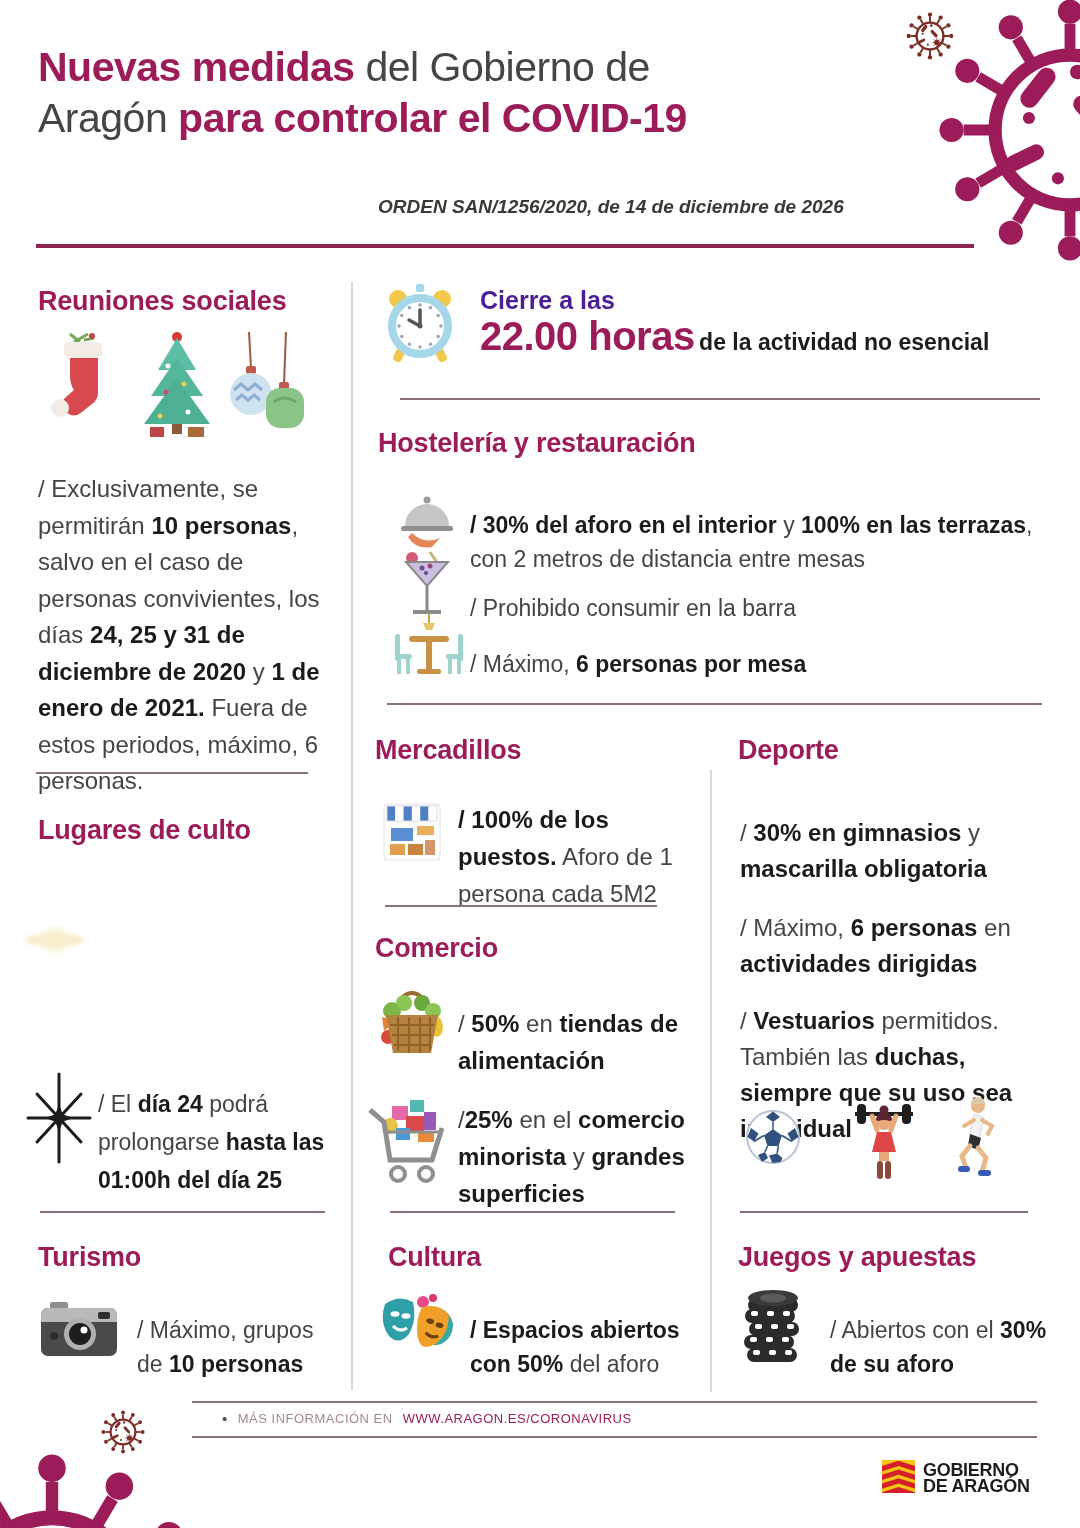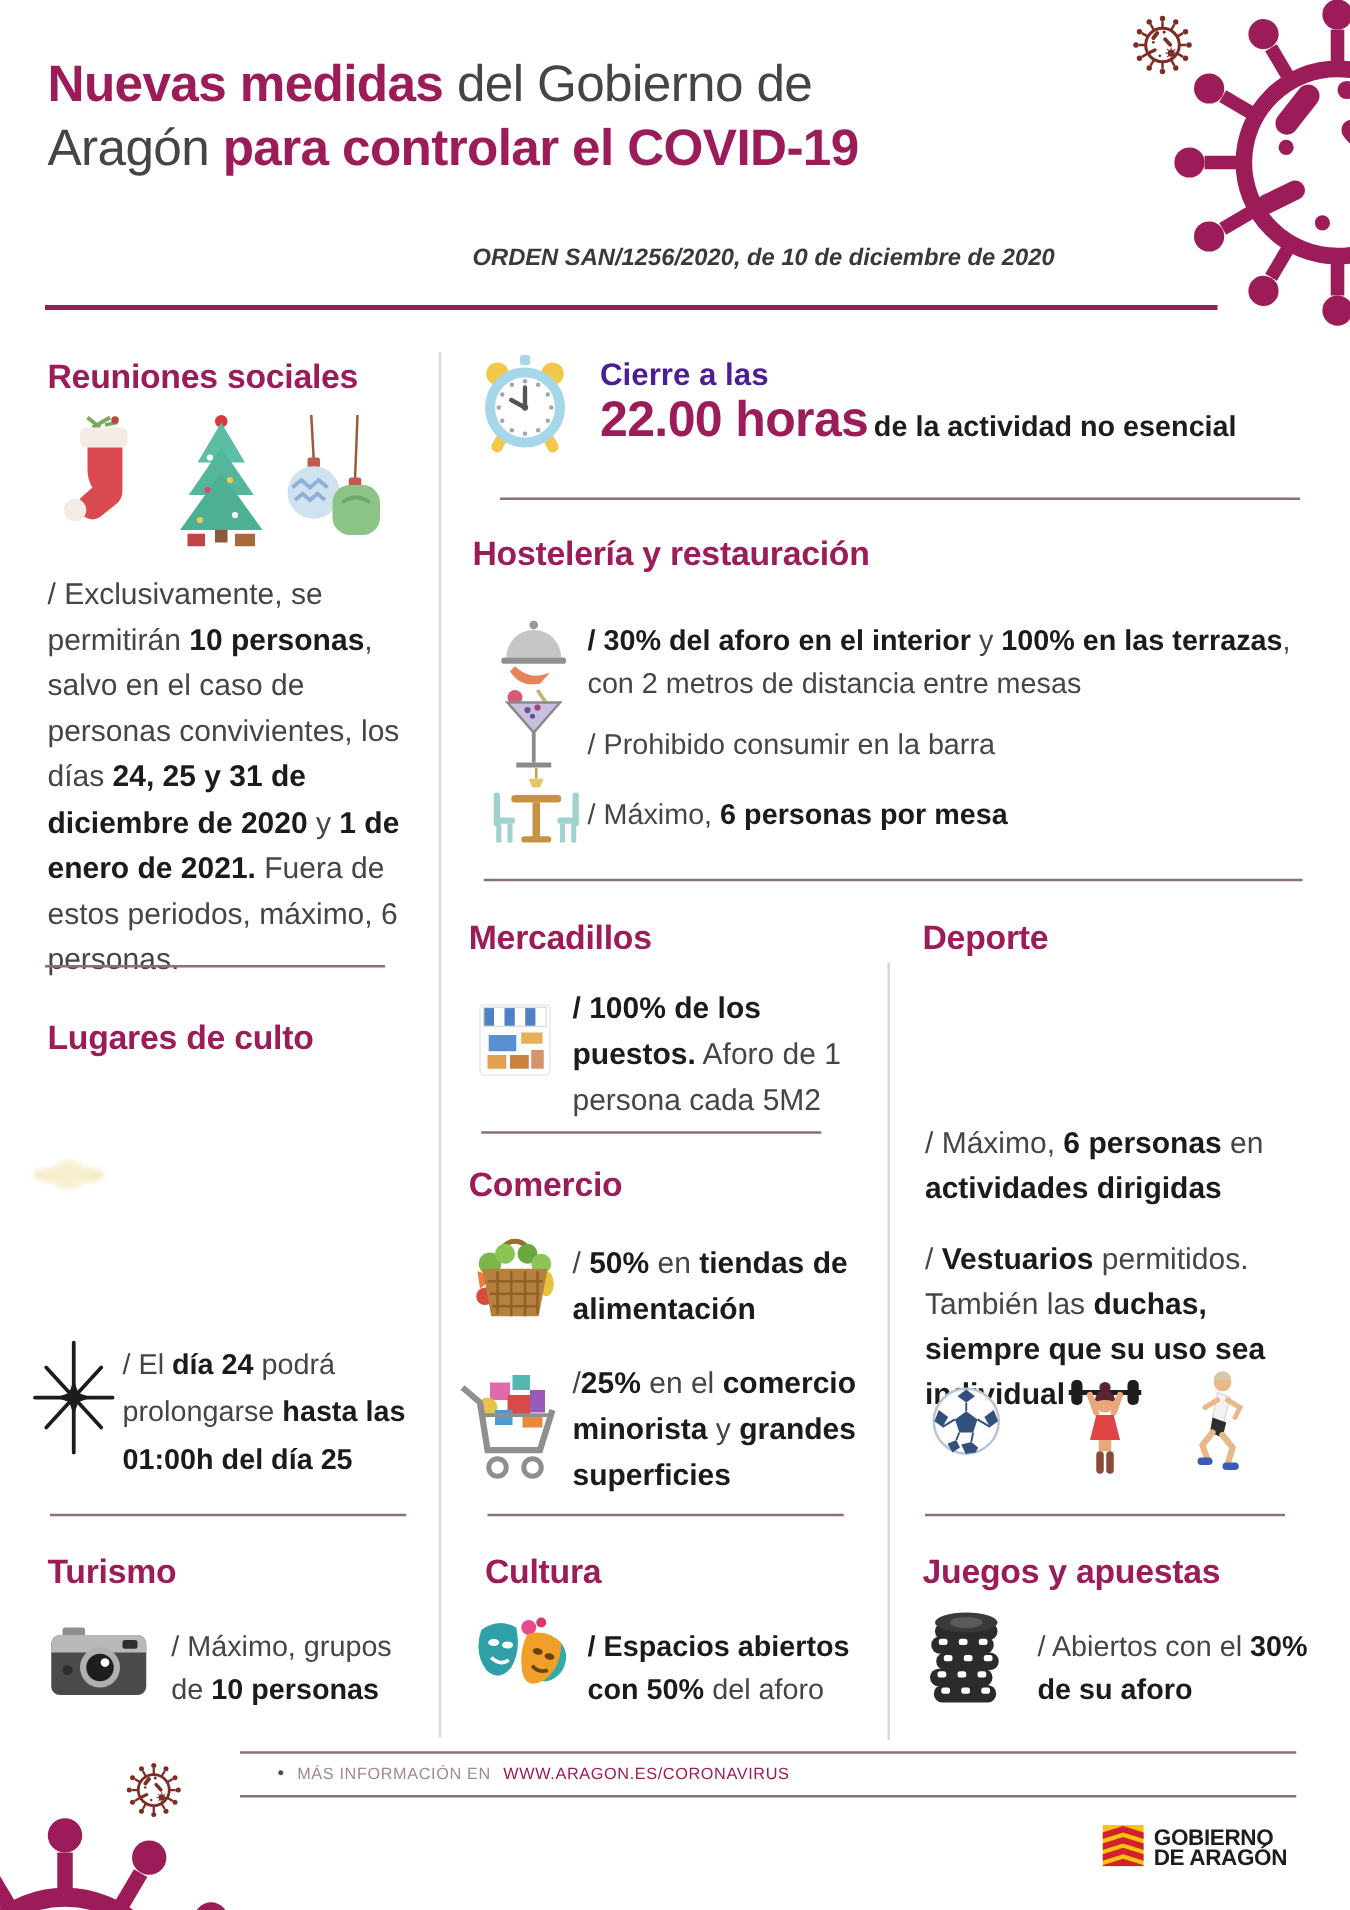--- a/index.html
+++ b/index.html
@@ -7,21 +7,21 @@
     --body:#454543;
     --bold:#1b1b19;
     --rule:#8a7174;
     --light:#d8d8d8;
   }
   html,body{margin:0;padding:0;background:#fff;}
   .page{position:relative;width:1080px;height:1528px;background:#ffffff;overflow:hidden;
         font-family:"Liberation Sans",sans-serif;}
   .abs{position:absolute;}
   .title-line{font-size:41px;line-height:51px;color:#1d1d1b;letter-spacing:-0.5px;}
-  .rich{color:var(--body);}
+  .rich{color:var(--body);margin-top:13px;}
   .rich .rb{font-weight:bold;color:var(--bold);}
   .rich .hl{font-weight:bold;color:var(--accent);}
   .alert{font-size:36px;color:var(--accent);letter-spacing:-0.5px;}
   .alert sup{font-size:20px;}
   .order{font-size:19px;font-style:italic;font-weight:bold;color:#3a3a35;}
   .sec{margin:0;font-size:27px;font-weight:bold;color:var(--accent);letter-spacing:-0.2px;}
   .body-t{font-size:24px;line-height:36.5px;}
   .body-s{font-size:23px;line-height:34px;}
   .rule{background:var(--rule);height:2px;}
   .rule-accent{background:#8c2456;height:4px;}
@@ -103,21 +103,21 @@
     </svg>
   <svg class="abs" style="left:-113px;top:1438px;color:#9c1b59" width="330" height="330">
       <use href="#virus-sym"></use>
     </svg>
   <svg class="abs" style="left:99px;top:1408px;color:#7c2d26" width="48" height="48">
       <use href="#virus-sym"></use>
     </svg>
 
   <div class="abs title-line" style="left:38px;top:42px"><span class="rich"><span class="hl">Nuevas medidas</span><span> del Gobierno de</span></span></div>
   <div class="abs title-line" style="left:38px;top:93px"><span class="rich"><span>Aragón </span><span class="hl">para controlar el COVID-19</span></span></div>
-  <div class="abs order" style="left:378px;top:196px">ORDEN SAN/1256/2020, de 10 de diciembre de 2020</div>
+  <div class="abs order" style="left:378px;top:196px">ORDEN SAN/1256/2020, de 14 de diciembre de 2026</div>
   <div class="abs rule-accent" style="left:36px;top:244px;width:938px"></div>
 
   <div class="abs vrule" style="left:351px;top:282px;height:1108px"></div>
   <div class="abs vrule" style="left:710px;top:770px;height:622px"></div>
 
   <h2 class="abs sec" style="left:38px;top:286px">Reuniones sociales</h2>
 
   <svg class="abs" style="left:44px;top:330px" width="70" height="100" viewBox="0 0 70 100">
     <path d="M30 12 L44 4 M36 12 L26 4 M40 10 L50 8" stroke="#7aa85a" stroke-width="3" fill="none"></path>
     <circle cx="48" cy="6" r="3" fill="#c04444"></circle>
@@ -328,20 +328,21 @@
     <g transform="rotate(12 52 42)">
       <path d="M36 20 Q52 12 64 22 Q68 42 56 54 Q44 64 38 50 Q32 34 36 20 Z" fill="#f0a028"></path>
       <ellipse cx="47" cy="32" rx="4" ry="2.6" fill="#6a4210"></ellipse>
         <ellipse cx="57" cy="34" rx="4" ry="2.6" fill="#6a4210"></ellipse>
       <path d="M45 44 q6 5 13 1" stroke="#6a4210" stroke-width="3" fill="none"></path>
     </g>
   </svg>
   <div class="abs rich body-s" style="left:470px;top:1300px;width:230px"><span class="rb">/ </span><span class="rb">Espacios abiertos con 50%</span><span> del aforo</span></div>
 
   <h2 class="abs sec" style="left:738px;top:735px">Deporte</h2>
+  <div class="abs rich body-t" style="left:740px;top:802px;width:312px;line-height:36px"><span>/ </span><span class="rb">30% en gimnasios</span><span> y </span><span class="rb">mascarilla obligatoria</span></div>
   <div class="abs rich body-t" style="left:740px;top:897px;width:312px;line-height:36px"><span>/ Máximo, </span><span class="rb">6 personas</span><span> en </span><span class="rb">actividades dirigidas</span></div>
   <div class="abs rich body-t" style="left:740px;top:990px;width:312px;line-height:36px"><span>/ </span><span class="rb">Vestuarios</span><span> permitidos. También las </span><span class="rb">duchas, siempre que su uso sea individual</span></div>
 
   <svg class="abs" style="left:744px;top:1108px" width="58" height="58" viewBox="0 0 58 58">
     <circle cx="29" cy="29" r="26" fill="#fdfdfd" stroke="#b8c4d4" stroke-width="2"></circle>
     <polygon points="29,21 38,27.5 34.5,38 23.5,38 20,27.5" fill="#31507e"></polygon>
     <polygon points="29,3.5 36,9 29,14 22,9" fill="#31507e"></polygon>
     <polygon points="51,20 54.5,29 48,33.5 43.5,25.5" fill="#31507e"></polygon>
     <polygon points="7,20 14.5,25.5 10,33.5 3.5,29" fill="#31507e"></polygon>
     <polygon points="36.5,54 28.5,55 25,47.5 33,45.5 38.5,50" fill="#31507e"></polygon>

